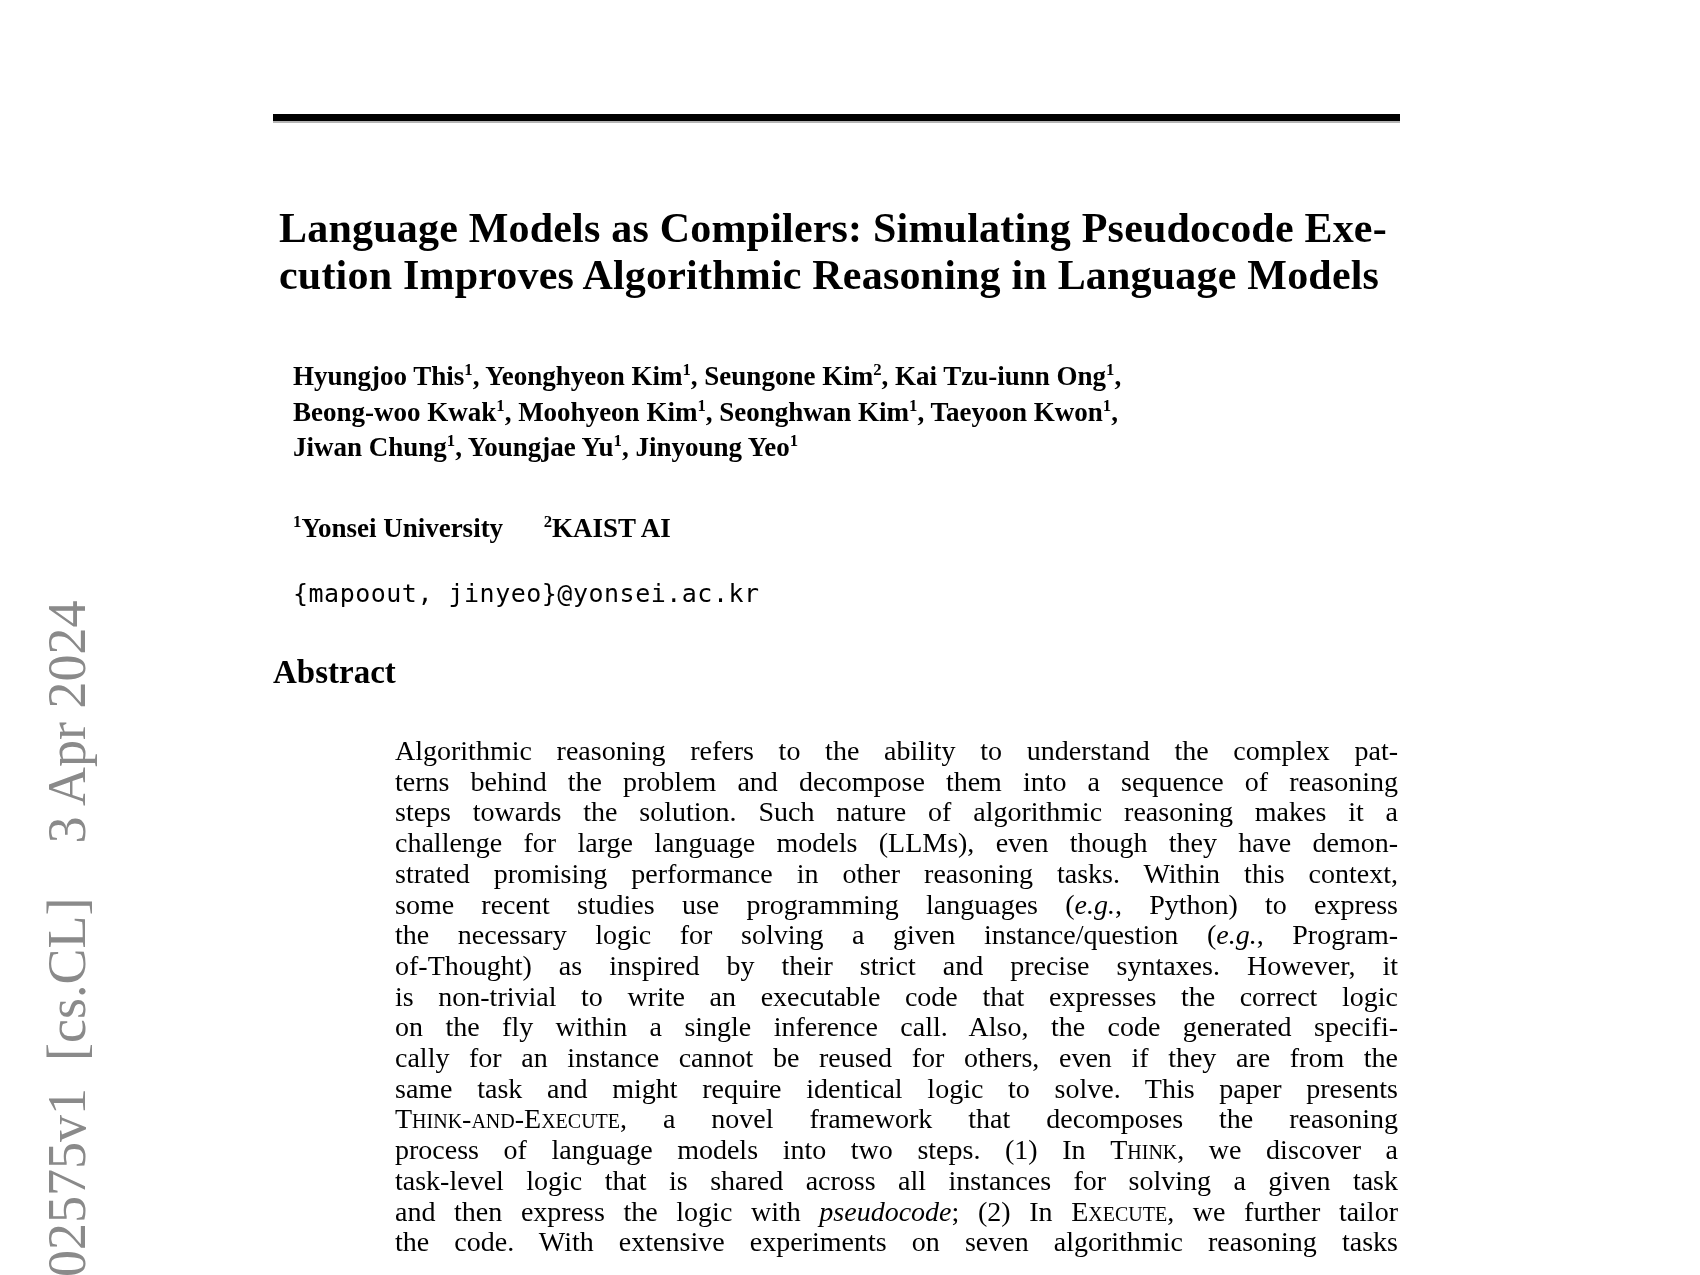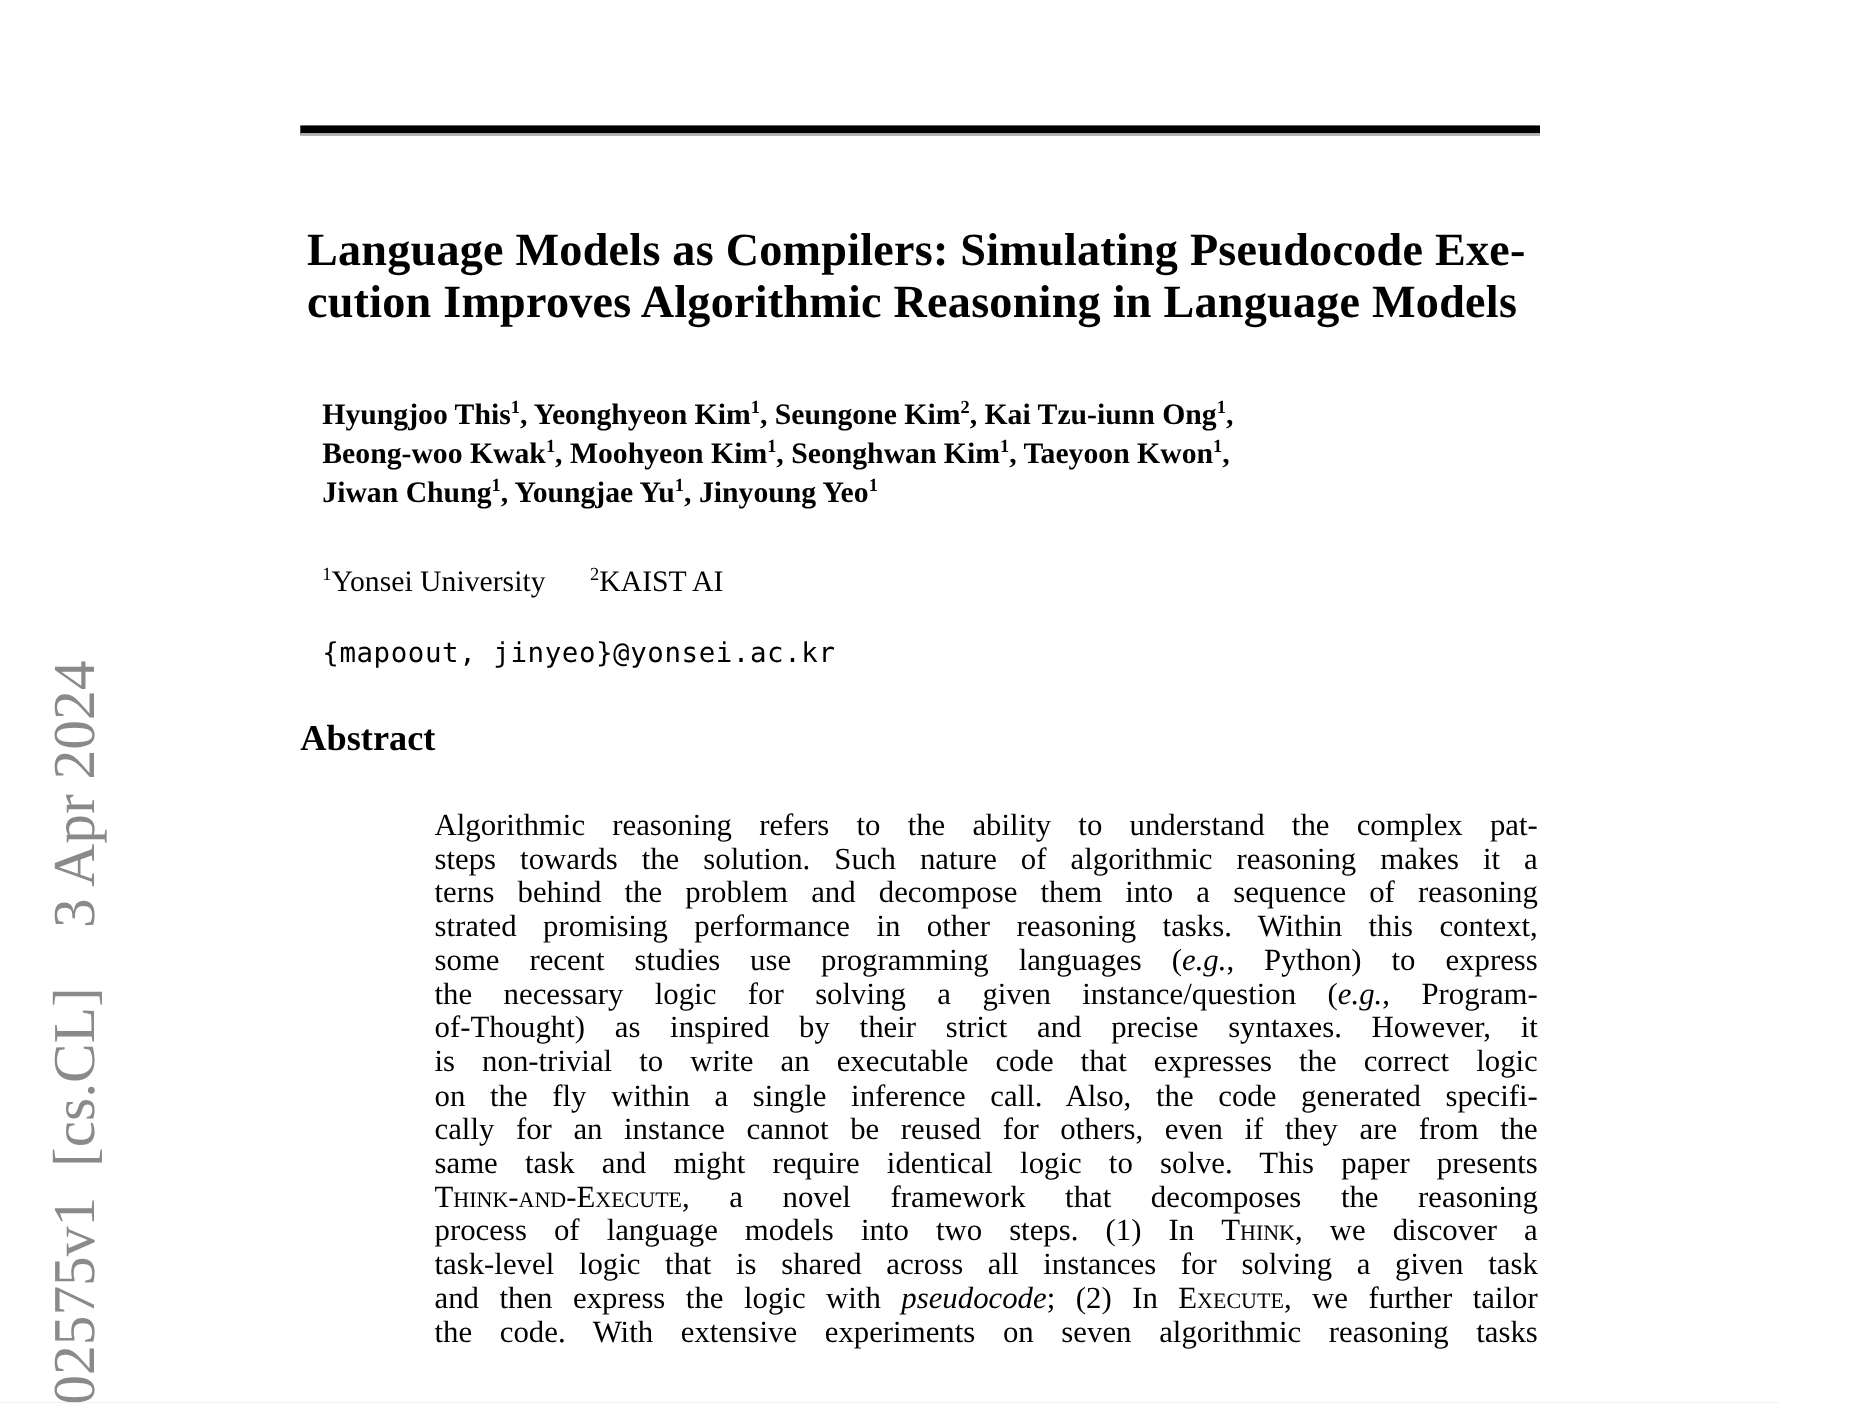--- a/index.html
+++ b/index.html
@@ -33,21 +33,21 @@
     left: 293px; top: 359px;
     width: 1010px;
     font-size: 27px;
     font-weight: bold;
     line-height: 35.5px;
   }
   .affiliation-block {
     position: absolute;
     left: 293px; top: 511px;
     font-size: 27px;
-    font-weight: normal;
+    font-weight: bold;
     line-height: 34px;
   }
   .email-line {
     position: absolute;
     left: 293px; top: 579px;
     font-size: 25px;
     font-family: "DejaVu Sans Mono", monospace;
     letter-spacing: 0.5px;
   }
   .abstract-heading {
@@ -104,22 +104,23 @@
   <div class="affiliation-block">
       <div class="tline"><span class="seg-sup">1</span><span>Yonsei University</span><span>  </span><span class="seg-sup">2</span><span>KAIST AI</span></div>
     </div>
 
   <div class="email-line">{mapoout, jinyeo}@yonsei.ac.kr</div>
 
   <div class="abstract-heading">Abstract</div>
 
   <div class="abstract-body">
       <div class="tline"><span>Algorithmic reasoning refers to the ability to understand the complex pat-</span></div>
+      <div class="tline"><span>terns behind the problem and decompose them into a sequence of reasoning</span></div>
       <div class="tline"><span>steps towards the solution. Such nature of algorithmic reasoning makes it a</span></div>
-      <div class="tline"><span>terns behind the problem and decompose them into a sequence of reasoning</span></div>
+      <div class="tline"><span>challenge for large language models (LLMs), even though they have demon-</span></div>
       <div class="tline"><span>strated promising performance in other reasoning tasks. Within this context,</span></div>
       <div class="tline"><span>some recent studies use programming languages (</span><span class="seg-i">e.g.</span><span>, Python) to express</span></div>
       <div class="tline"><span>the necessary logic for solving a given instance/question (</span><span class="seg-i">e.g.</span><span>, Program-</span></div>
       <div class="tline"><span>of-Thought) as inspired by their strict and precise syntaxes.  However, it</span></div>
       <div class="tline"><span>is non-trivial to write an executable code that expresses the correct logic</span></div>
       <div class="tline"><span>on the fly within a single inference call.  Also, the code generated specifi-</span></div>
       <div class="tline"><span>cally for an instance cannot be reused for others, even if they are from the</span></div>
       <div class="tline"><span>same task and might require identical logic to solve.  This paper presents</span></div>
       <div class="tline"><span class="seg-sc">Think-and-Execute</span><span>, a novel framework that decomposes the reasoning</span></div>
       <div class="tline"><span>process of language models into two steps.  (1) In </span><span class="seg-sc">Think</span><span>, we discover a</span></div>

